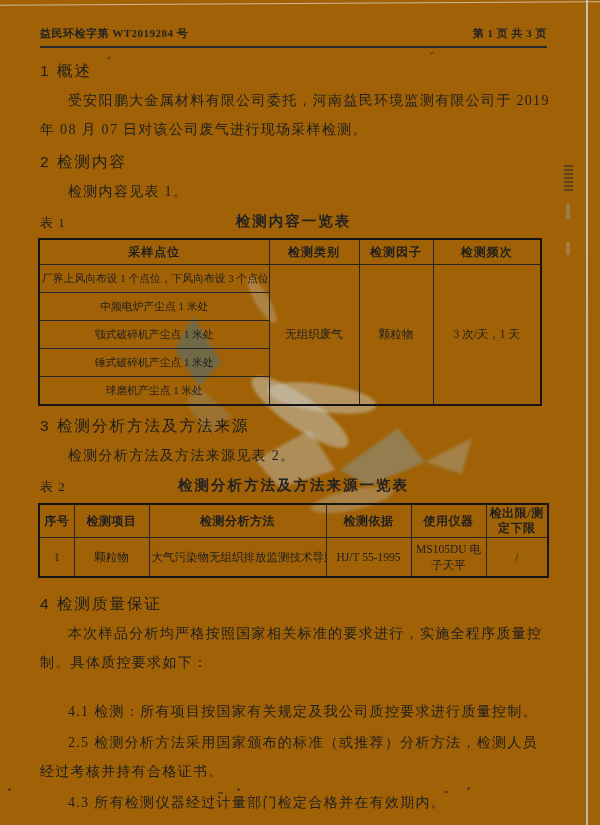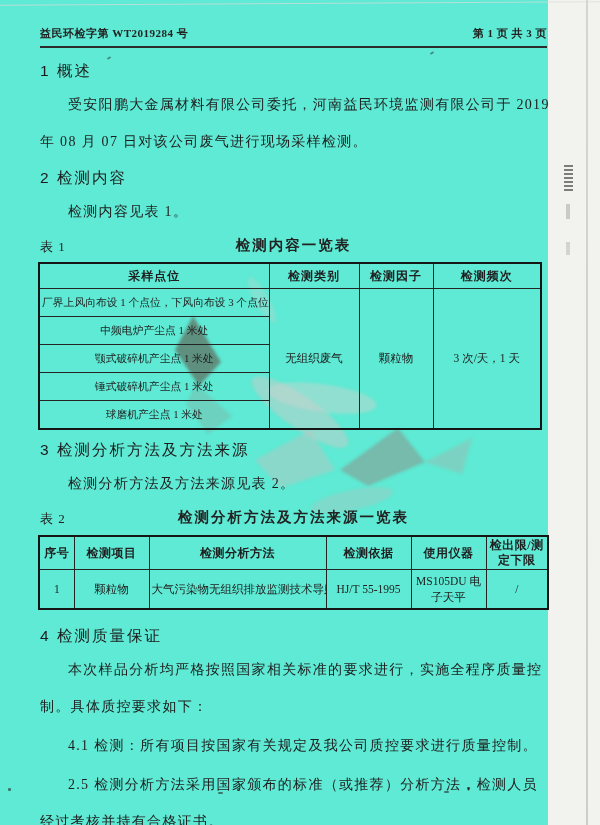--- a/index.html
+++ b/index.html
@@ -3,22 +3,22 @@
 <meta charset="utf-8">
 <style>
   html,body{margin:0;padding:0;}
   body{
     width:600px;height:825px;overflow:hidden;
     background:#f2f2ef;
     font-family:"Liberation Serif","DejaVu Serif",serif;
     color:#222;
   }
   .paper{
-    position:absolute;left:0;top:0;width:548px;height:825px;
-    background:#5eead4;
+    position:absolute;left:0;top:0;width:600px;height:825px;
+    background:#a16207;
   }
   .paper-edge-right{
     position:absolute;left:586px;top:0;width:2px;height:825px;
     background:linear-gradient(#cfcfcc,#c6c6c3);opacity:.85;
   }
   .paper-edge-top{
     position:absolute;left:0;top:3px;width:600px;height:1px;
     background:#dcdcd8;opacity:.7;transform:rotate(-0.35deg);
   }
   .watermark{position:absolute;left:0;top:0;z-index:0;pointer-events:none;}
@@ -32,21 +32,21 @@
     border-bottom:2px solid #2b2b2b;
     font-size:11px;font-weight:bold;letter-spacing:.5px;
   }
   .sec-title{
     margin:13px 53px 0 40px;
     font-family:"Liberation Sans","DejaVu Sans",sans-serif;
     font-size:15.5px;font-weight:normal;letter-spacing:2px;color:#1c1c1c;
   }
   .body-p{
     margin:4px 50px 0 40px;
-    font-size:14px;line-height:37px;letter-spacing:1.3px;
+    font-size:14px;line-height:29px;letter-spacing:1.3px;
     text-indent:2em;color:#1e1e1e;
   }
   .table-title-row{
     position:relative;margin:6px 53px 0 40px;height:22px;
     text-align:center;
   }
   .table-label{
     position:absolute;left:0;top:2px;font-size:13px;letter-spacing:1px;
   }
   .table-heading{
@@ -188,22 +188,23 @@
         <td class="method">大气污染物无组织排放监测技术导则</td>
         <td>HJ/T 55-1995</td>
         <td>MS105DU 电子天平</td>
         <td>/</td>
       </tr>
     </tbody>
       </table>
 
     <div class="sec-title" style="margin-top:16px;">4 检测质量保证</div>
     <p class="body-p">本次样品分析均严格按照国家相关标准的要求进行，实施全程序质量控制。具体质控要求如下：</p>
-    <p class="body-p" style="margin-top:2px;">4.1 检测：所有项目按国家有关规定及我公司质控要求进行质量控制。</p>
+    <p class="body-p" style="margin-top:20px;">4.1 检测：所有项目按国家有关规定及我公司质控要求进行质量控制。</p>
     <p class="body-p" style="margin-top:2px;">2.5 检测分析方法采用国家颁布的标准（或推荐）分析方法，检测人员经过考核并持有合格证书。</p>
+    <p class="body-p" style="margin-top:2px;">4.3 所有检测仪器经过计量部门检定合格并在有效期内。</p>
     <p class="body-p" style="margin-top:2px;">4.4 检测数据严格实行三级审核。</p>
 
   </div>
 
   <div class="bleed bleed-glyph"></div>
   <div class="bleed bleed-smudge1"></div>
   <div class="bleed bleed-smudge2"></div>
 
   <div class="speck" style="left:107px;top:57px;width:4px;height:2px;opacity:.5;transform:rotate(-30deg);"></div>
   <div class="speck" style="left:430px;top:52px;width:4px;height:2px;opacity:.5;transform:rotate(-30deg);"></div>

